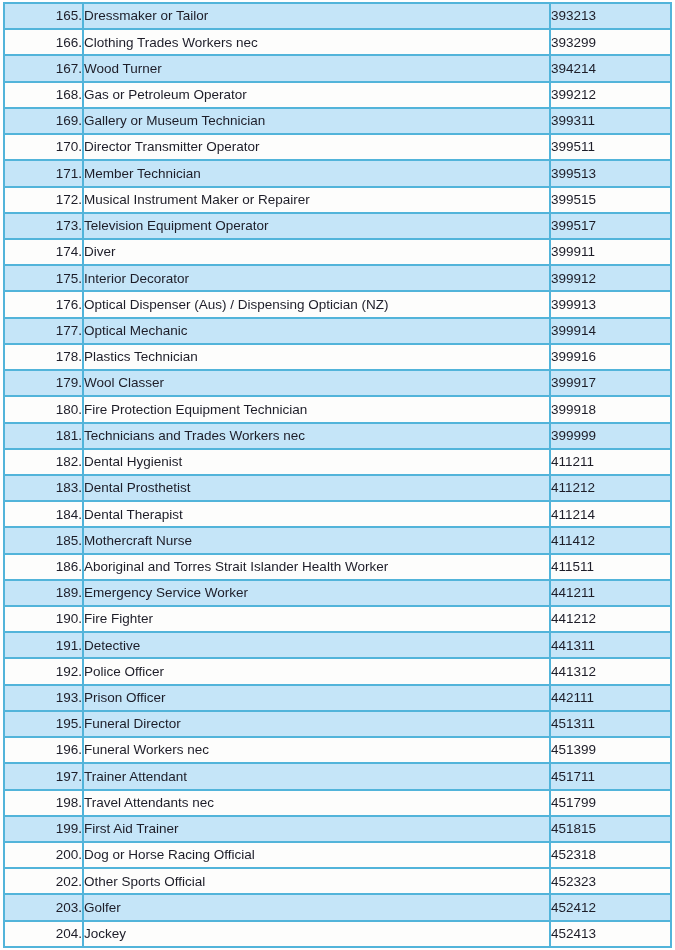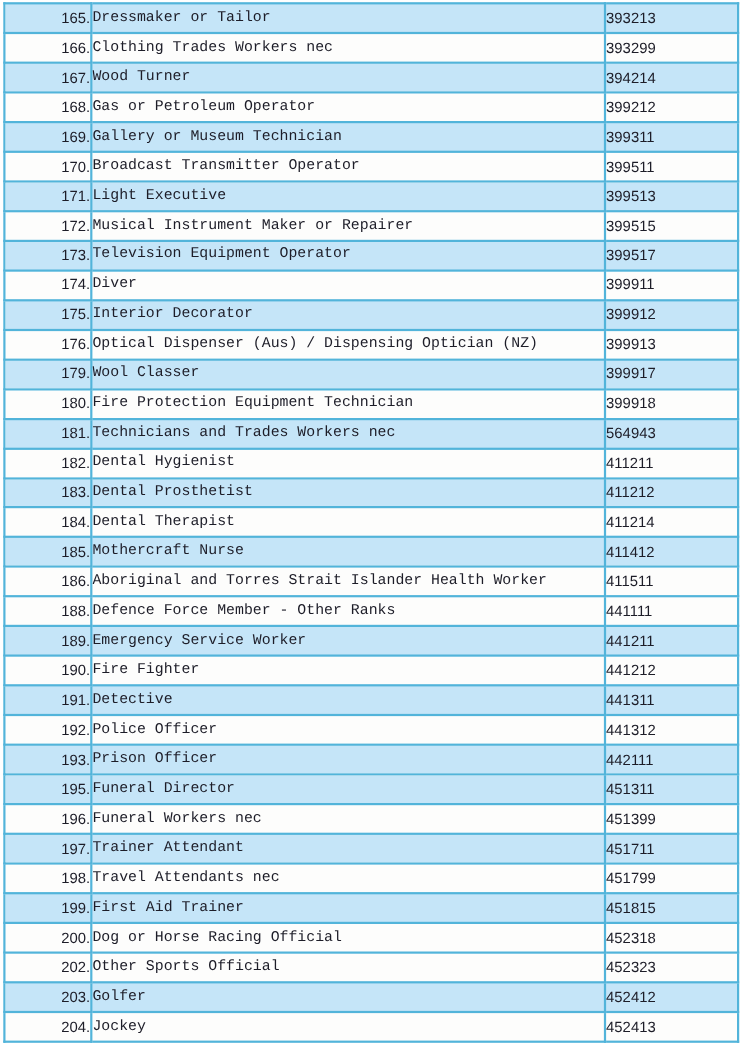--- a/index.html
+++ b/index.html
@@ -35,21 +35,20 @@
     line-height: 1;
   }
   tr.row-alt td   { background: var(--row-alt-color, #c5e5f8); }
   tr.row-plain td { background: var(--row-plain-color, #fdfdfc); }
   td.col-number {
     text-align: right;
     padding-right: 14px;
   }
   td.col-occupation {
     padding-left: 10px;
-    font-family: Liberation Mono, monospace;
   }
   td.col-code {
     padding-left: 8px;
   }
 </style>
 </head>
 <body>
 
 <div class="page">
   <table class="occ-table">
@@ -79,26 +78,26 @@
           <td class="col-occupation">Gas or Petroleum Operator</td>
           <td class="col-code">399212</td>
         </tr>
         <tr class="row-alt">
           <td class="col-number">169.</td>
           <td class="col-occupation">Gallery or Museum Technician</td>
           <td class="col-code">399311</td>
         </tr>
         <tr class="row-plain">
           <td class="col-number">170.</td>
-          <td class="col-occupation">Broadcast Transmitter Operator</td>
+          <td class="col-occupation">Director Transmitter Operator</td>
           <td class="col-code">399511</td>
         </tr>
         <tr class="row-alt">
           <td class="col-number">171.</td>
-          <td class="col-occupation">Light Executive</td>
+          <td class="col-occupation">Member Technician</td>
           <td class="col-code">399513</td>
         </tr>
         <tr class="row-plain">
           <td class="col-number">172.</td>
           <td class="col-occupation">Musical Instrument Maker or Repairer</td>
           <td class="col-code">399515</td>
         </tr>
         <tr class="row-alt">
           <td class="col-number">173.</td>
           <td class="col-occupation">Television Equipment Operator</td>
@@ -113,33 +112,43 @@
           <td class="col-number">175.</td>
           <td class="col-occupation">Interior Decorator</td>
           <td class="col-code">399912</td>
         </tr>
         <tr class="row-plain">
           <td class="col-number">176.</td>
           <td class="col-occupation">Optical Dispenser (Aus) / Dispensing Optician (NZ)</td>
           <td class="col-code">399913</td>
         </tr>
         <tr class="row-alt">
+          <td class="col-number">177.</td>
+          <td class="col-occupation">Optical Mechanic</td>
+          <td class="col-code">399914</td>
+        </tr>
+        <tr class="row-plain">
+          <td class="col-number">178.</td>
+          <td class="col-occupation">Plastics Technician</td>
+          <td class="col-code">399916</td>
+        </tr>
+        <tr class="row-alt">
           <td class="col-number">179.</td>
           <td class="col-occupation">Wool Classer</td>
           <td class="col-code">399917</td>
         </tr>
         <tr class="row-plain">
           <td class="col-number">180.</td>
           <td class="col-occupation">Fire Protection Equipment Technician</td>
           <td class="col-code">399918</td>
         </tr>
         <tr class="row-alt">
           <td class="col-number">181.</td>
           <td class="col-occupation">Technicians and Trades Workers nec</td>
-          <td class="col-code">564943</td>
+          <td class="col-code">399999</td>
         </tr>
         <tr class="row-plain">
           <td class="col-number">182.</td>
           <td class="col-occupation">Dental Hygienist</td>
           <td class="col-code">411211</td>
         </tr>
         <tr class="row-alt">
           <td class="col-number">183.</td>
           <td class="col-occupation">Dental Prosthetist</td>
           <td class="col-code">411212</td>
@@ -151,25 +160,20 @@
         </tr>
         <tr class="row-alt">
           <td class="col-number">185.</td>
           <td class="col-occupation">Mothercraft Nurse</td>
           <td class="col-code">411412</td>
         </tr>
         <tr class="row-plain">
           <td class="col-number">186.</td>
           <td class="col-occupation">Aboriginal and Torres Strait Islander Health Worker</td>
           <td class="col-code">411511</td>
-        </tr>
-        <tr class="row-plain">
-          <td class="col-number">188.</td>
-          <td class="col-occupation">Defence Force Member - Other Ranks</td>
-          <td class="col-code">441111</td>
         </tr>
         <tr class="row-alt">
           <td class="col-number">189.</td>
           <td class="col-occupation">Emergency Service Worker</td>
           <td class="col-code">441211</td>
         </tr>
         <tr class="row-plain">
           <td class="col-number">190.</td>
           <td class="col-occupation">Fire Fighter</td>
           <td class="col-code">441212</td>

